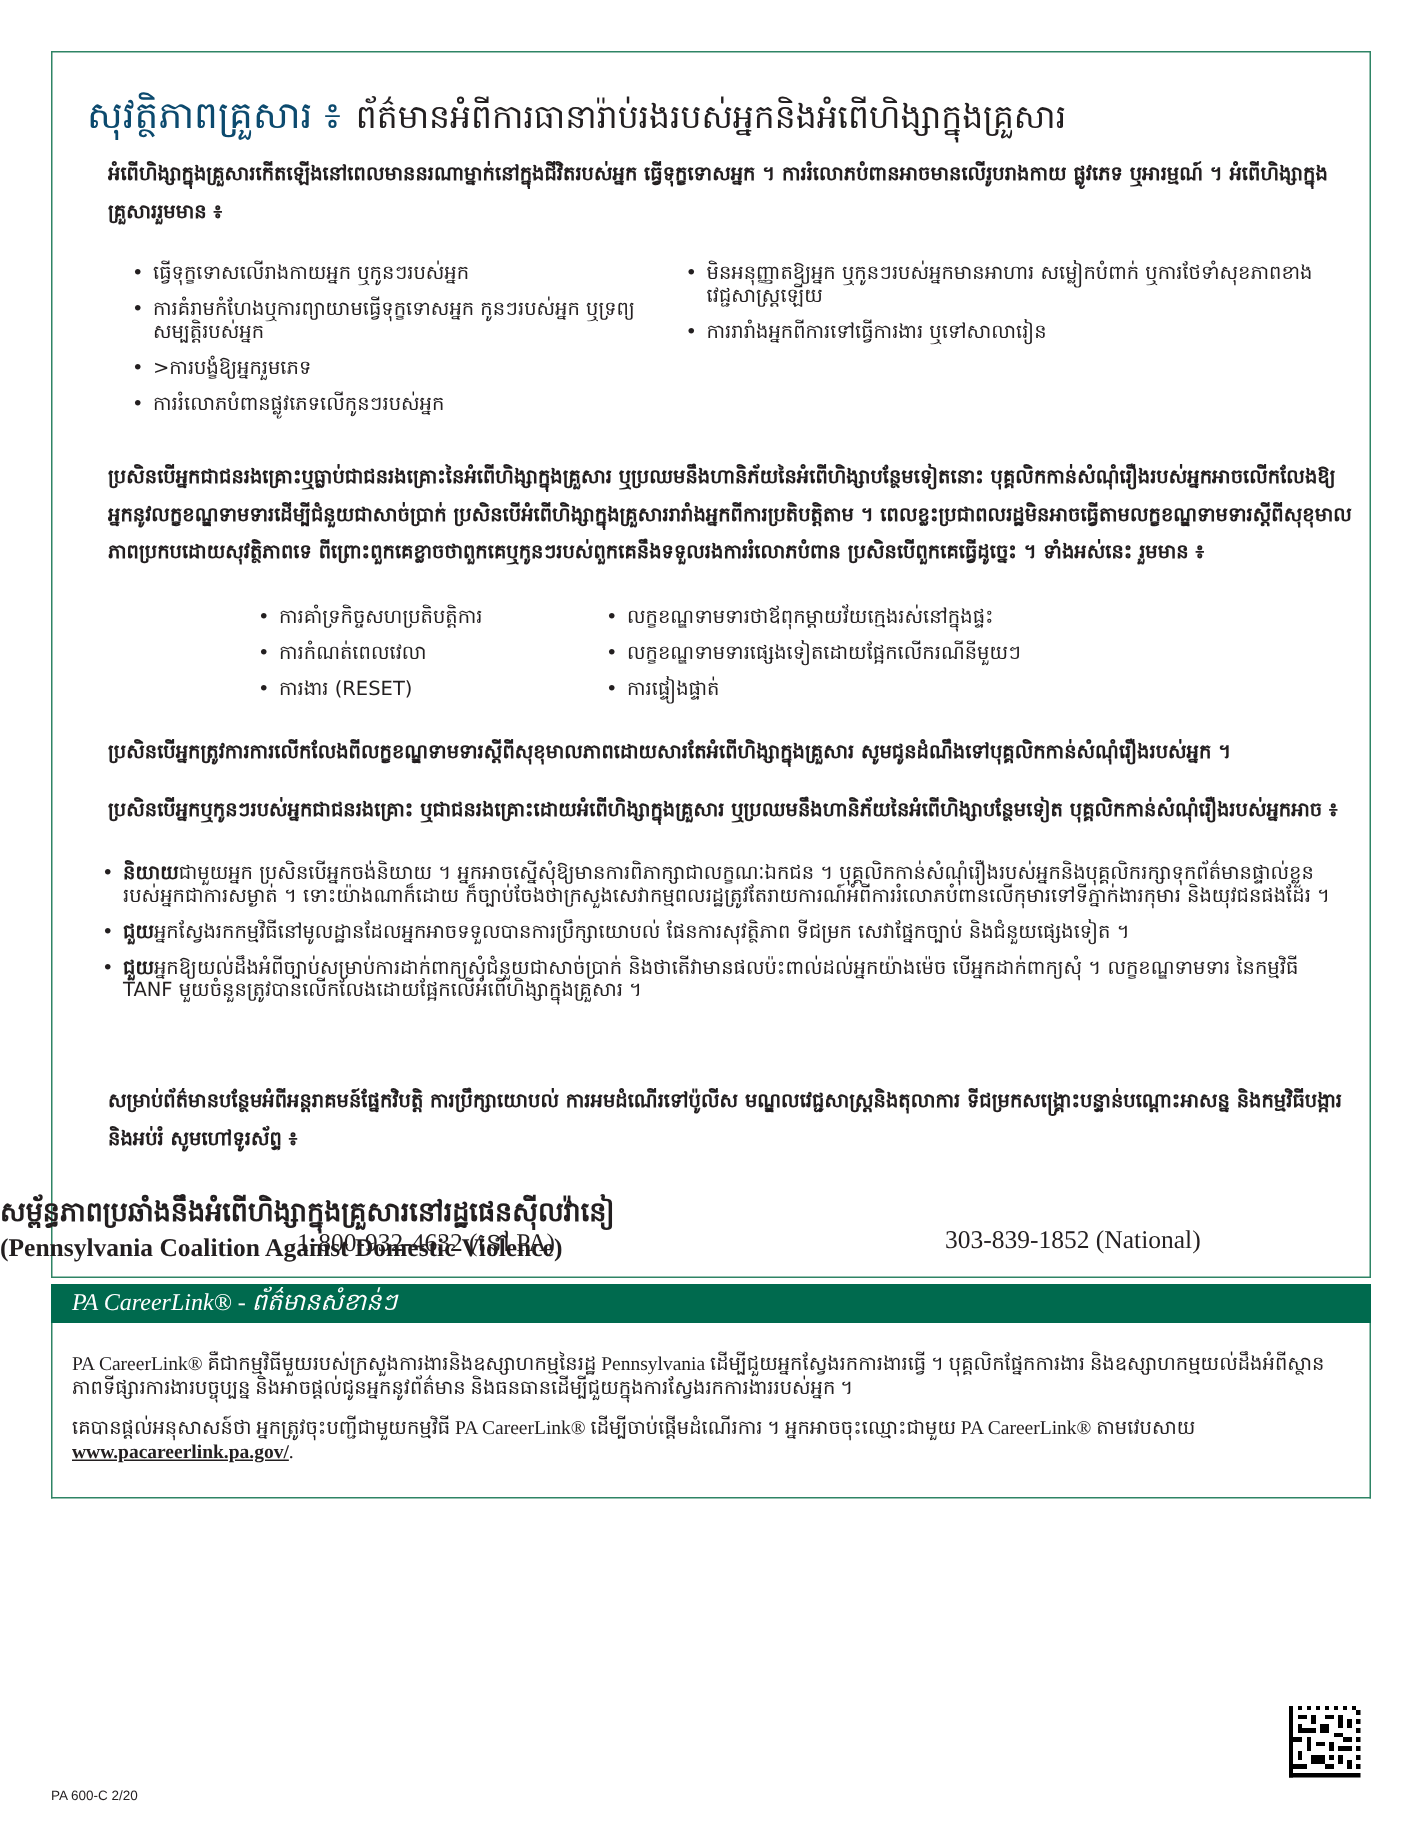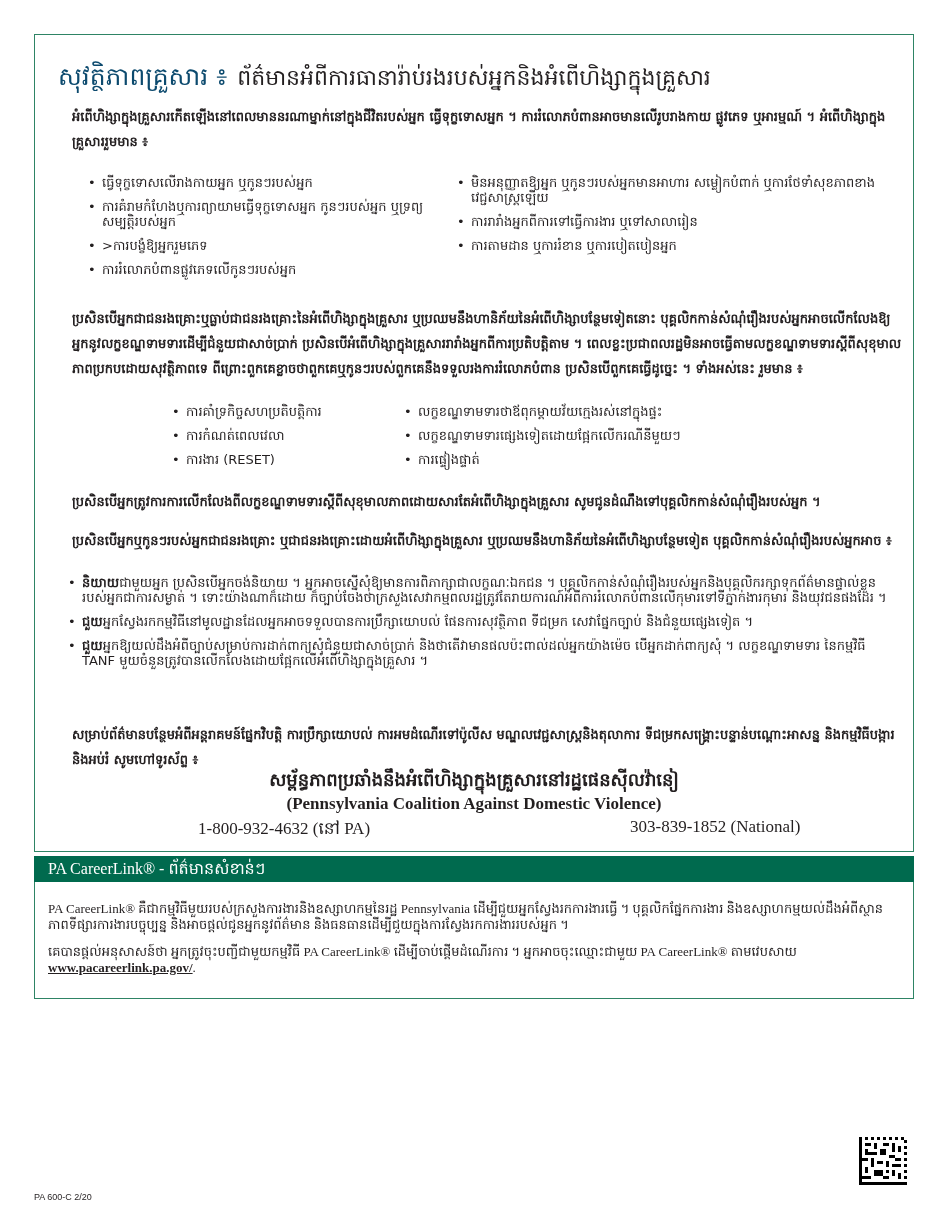--- a/index.html
+++ b/index.html
@@ -19,29 +19,30 @@
   .title .t-rest { color: #231f20; margin-left: 10px; }
   .para {
     position: absolute; left: 72px; width: 830px;
     font-size: 13px; line-height: 25px; font-weight: bold;
   }
   .para.normal { font-weight: normal; }
   ul.bul { list-style: none; margin: 0; padding: 0; position: absolute; font-size: 13px; }
   ul.bul li { position: relative; padding-left: 16px; line-height: 15px; }
   ul.bul li::before { content: "•"; position: absolute; left: 2px; top: 0; }
   .row { margin-bottom: 9px; }
-  .center { position: absolute; left: 0; width: 948px; text-align: center; }
+  .center { position: absolute; left: 0; width: 948px; text-align: left; margin-top: 28px; }
   .coal1 { top: 768px; font-size: 18px; font-weight: bold; }
   .coal2 { top: 794px; font-family: "Liberation Serif", serif; font-size: 17px; font-weight: bold; }
   .phone { position: absolute; top: 817px; font-family: "Liberation Serif", serif; font-size: 17px; }
   .band {
     position: absolute; left: 34px; top: 856px; width: 880px; height: 26px;
     background: #006a4e; color: #ffffff; box-sizing: border-box;
     padding-left: 14px; font-size: 16px; line-height: 26px;
     font-family: "Liberation Serif", serif;
+    font-style: italic;
   }
   .box2 {
     position: absolute; left: 34px; top: 882px; width: 880px; height: 117px;
     border: 1px solid #2e8465; border-top: none; box-sizing: border-box;
   }
   .cl { position: absolute; left: 48px; width: 850px; font-size: 13px; line-height: 16px;
         font-family: "Liberation Serif", serif; }
   .cl a { color: #231f20; font-weight: bold; text-decoration: underline; }
   .footer { position: absolute; left: 34px; top: 1192px; font-family: "Liberation Sans", sans-serif; font-size: 9px; color: #231f20; }
   .barcode { position: absolute; left: 859px; top: 1137px; width: 48px; height: 48px; }
@@ -60,21 +61,20 @@
 <ul class="bul" style="left:86px; top:175px; width:350px;">
   <li class="row">ធ្វើទុក្ខទោសលើរាងកាយអ្នក ឬកូនៗរបស់អ្នក</li>
   <li class="row">ការគំរាមកំហែងឬការព្យាយាមធ្វើទុក្ខទោសអ្នក កូនៗរបស់អ្នក ឬទ្រព្យសម្បត្តិរបស់អ្នក</li>
   <li class="row">&gt;ការបង្ខំឱ្យអ្នករួមភេទ</li>
   <li class="row">ការរំលោភបំពានផ្លូវភេទលើកូនៗរបស់អ្នក</li>
 </ul>
 
 <ul class="bul" style="left:455px; top:175px; width:420px;">
   <li class="row">មិនអនុញ្ញាតឱ្យអ្នក ឬកូនៗរបស់អ្នកមានអាហារ សម្លៀកបំពាក់ ឬការថែទាំសុខភាពខាងវេជ្ជសាស្ត្រឡើយ</li>
   <li class="row">ការរារាំងអ្នកពីការទៅធ្វើការងារ ឬទៅសាលារៀន</li>
-  <li class="row">ការតាមដាន ឬការរំខាន ឬការបៀតបៀនអ្នក</li>
 </ul>
 
 <div class="para normal" style="top:306px; font-weight:bold;">ប្រសិនបើអ្នកជាជនរងគ្រោះឬធ្លាប់ជាជនរងគ្រោះនៃអំពើហិង្សាក្នុងគ្រួសារ ឬប្រឈមនឹងហានិភ័យនៃអំពើហិង្សាបន្ថែមទៀតនោះ បុគ្គលិកកាន់សំណុំរឿងរបស់អ្នកអាចលើកលែងឱ្យអ្នកនូវលក្ខខណ្ឌទាមទារដើម្បីជំនួយជាសាច់ប្រាក់ ប្រសិនបើអំពើហិង្សាក្នុងគ្រួសាររារាំងអ្នកពីការប្រតិបត្តិតាម ។ ពេលខ្លះប្រជាពលរដ្ឋមិនអាចធ្វើតាមលក្ខខណ្ឌទាមទារស្តីពីសុខុមាលភាពប្រកបដោយសុវត្ថិភាពទេ ពីព្រោះពួកគេខ្លាចថាពួកគេឬកូនៗរបស់ពួកគេនឹងទទួលរងការរំលោភបំពាន ប្រសិនបើពួកគេធ្វើដូច្នេះ ។ ទាំងអស់នេះ រួមមាន ៖</div>
 
 <ul class="bul" style="left:170px; top:404px; width:220px;">
   <li class="row">ការគាំទ្រកិច្ចសហប្រតិបត្តិការ</li>
   <li class="row">ការកំណត់ពេលវេលា</li>
   <li class="row">ការងារ (RESET)</li>
 </ul>
 

